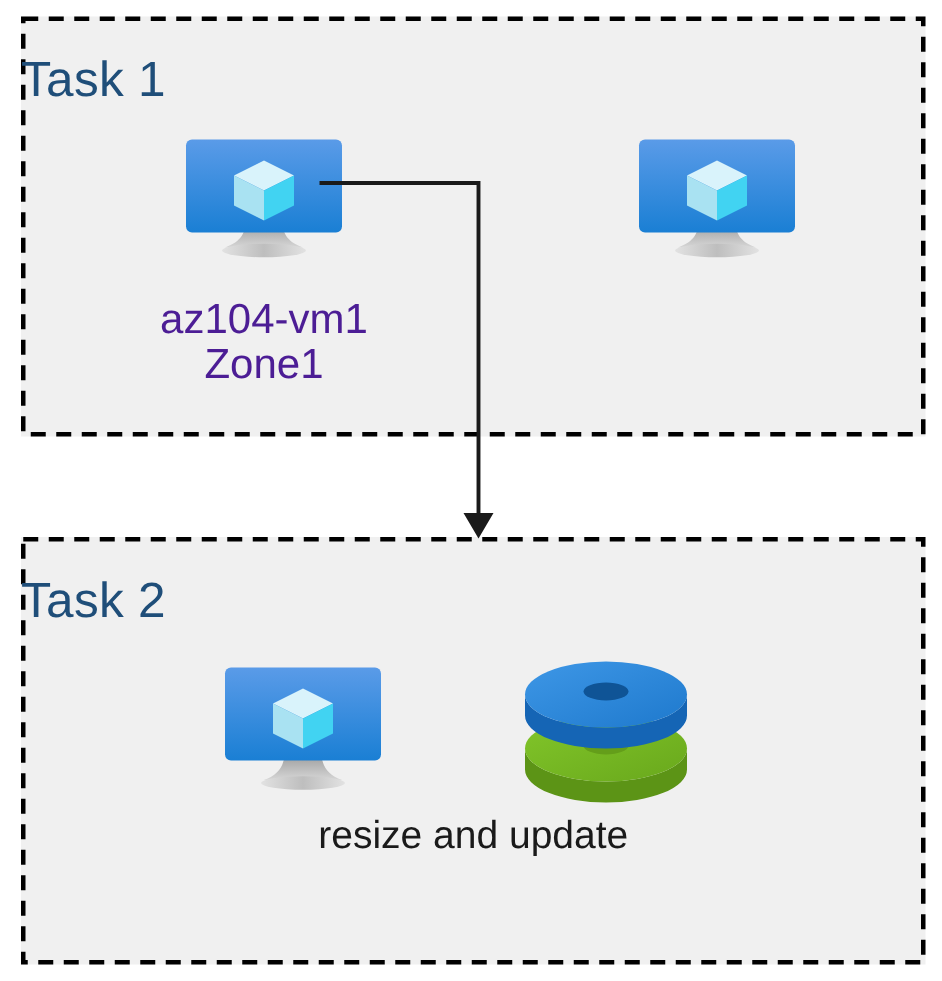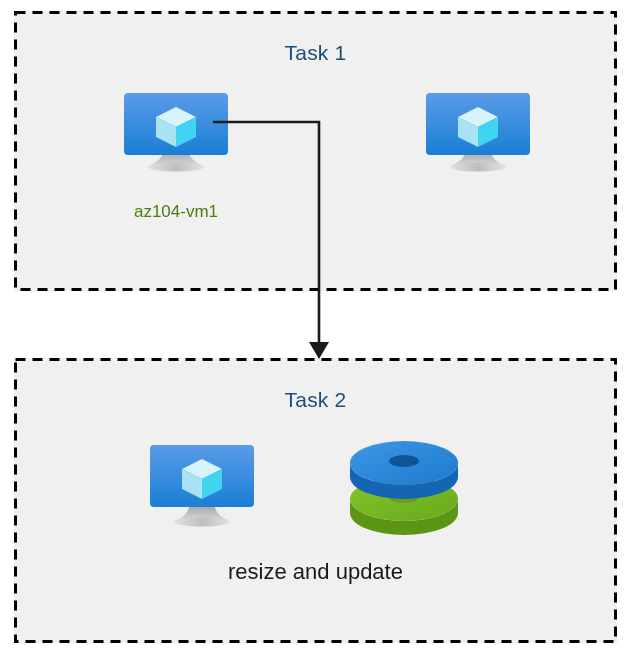--- a/index.html
+++ b/index.html
@@ -49,39 +49,39 @@
     left: 14px;
     top: 358px;
     width: 603px;
     height: 285px;
   }
 
   .task-title {
     position: absolute;
     left: 0;
     width: 100%;
-    text-align: center;
+    text-align: left;
     color: #1F4E79;
-    font-size: 21px;
+    font-size: 33px;
     line-height: 30px;
     letter-spacing: 0.2px;
     white-space: nowrap;
   }
   #task1-title { top: 27px; }
   #task2-title { top: 27px; }
 
   
   .node {
     position: absolute;
     text-align: center;
   }
   .node-label {
-    font-size: 17px;
+    font-size: 28px;
     line-height: 30px;
-    color: #4d7c0f;
+    color: #4c1d95;
     white-space: nowrap;
     text-align: center;
   }
   .node-icon {
     position: relative;
     margin: 0 auto;
   }
 
   #node-vm1 { left: 58px; top: 78px; width: 208px; }
   #node-vm2 { left: 360px; top: 78px; width: 208px; }
@@ -90,24 +90,24 @@
   #task2-icons {
     position: absolute;
     left: 132px;
     top: 83px;
     width: 340px;
     height: 100px;
   }
   #task2-caption {
     position: absolute;
     left: 0;
-    top: 198px;
+    top: 182px;
     width: 603px;
     text-align: center;
-    font-size: 22px;
+    font-size: 26px;
     line-height: 32px;
     color: #1A1A1A;
     white-space: nowrap;
   }
 
   
   #connector-svg {
     position: absolute;
     left: 0;
     top: 0;
@@ -152,20 +152,21 @@
 
           <g>
             <path d="M56 18 L76 28 L56 38 L36 28 Z" fill="#D9F3FB"></path>
             <path d="M36 28 L56 38 L56 58 L36 48 Z" fill="#A9E2F2"></path>
             <path d="M76 28 L56 38 L56 58 L76 48 Z" fill="#41D3F2"></path>
           </g>
         </svg>
       </div>
       <div class="node-text">
         <div class="node-label">az104-vm1</div>
+        <div class="node-label">Zone1</div>
       </div>
     </div>
 
     <div class="node" id="node-vm2">
       <div class="node-icon">
         <svg width="112" height="90" viewBox="0 0 112 90">
           <defs>
             <linearGradient id="vmScreen2" x1="0" y1="0" x2="0" y2="1">
               <stop offset="0" stop-color="#5A9BE8"></stop>
               <stop offset="1" stop-color="#1A7FD4"></stop>

